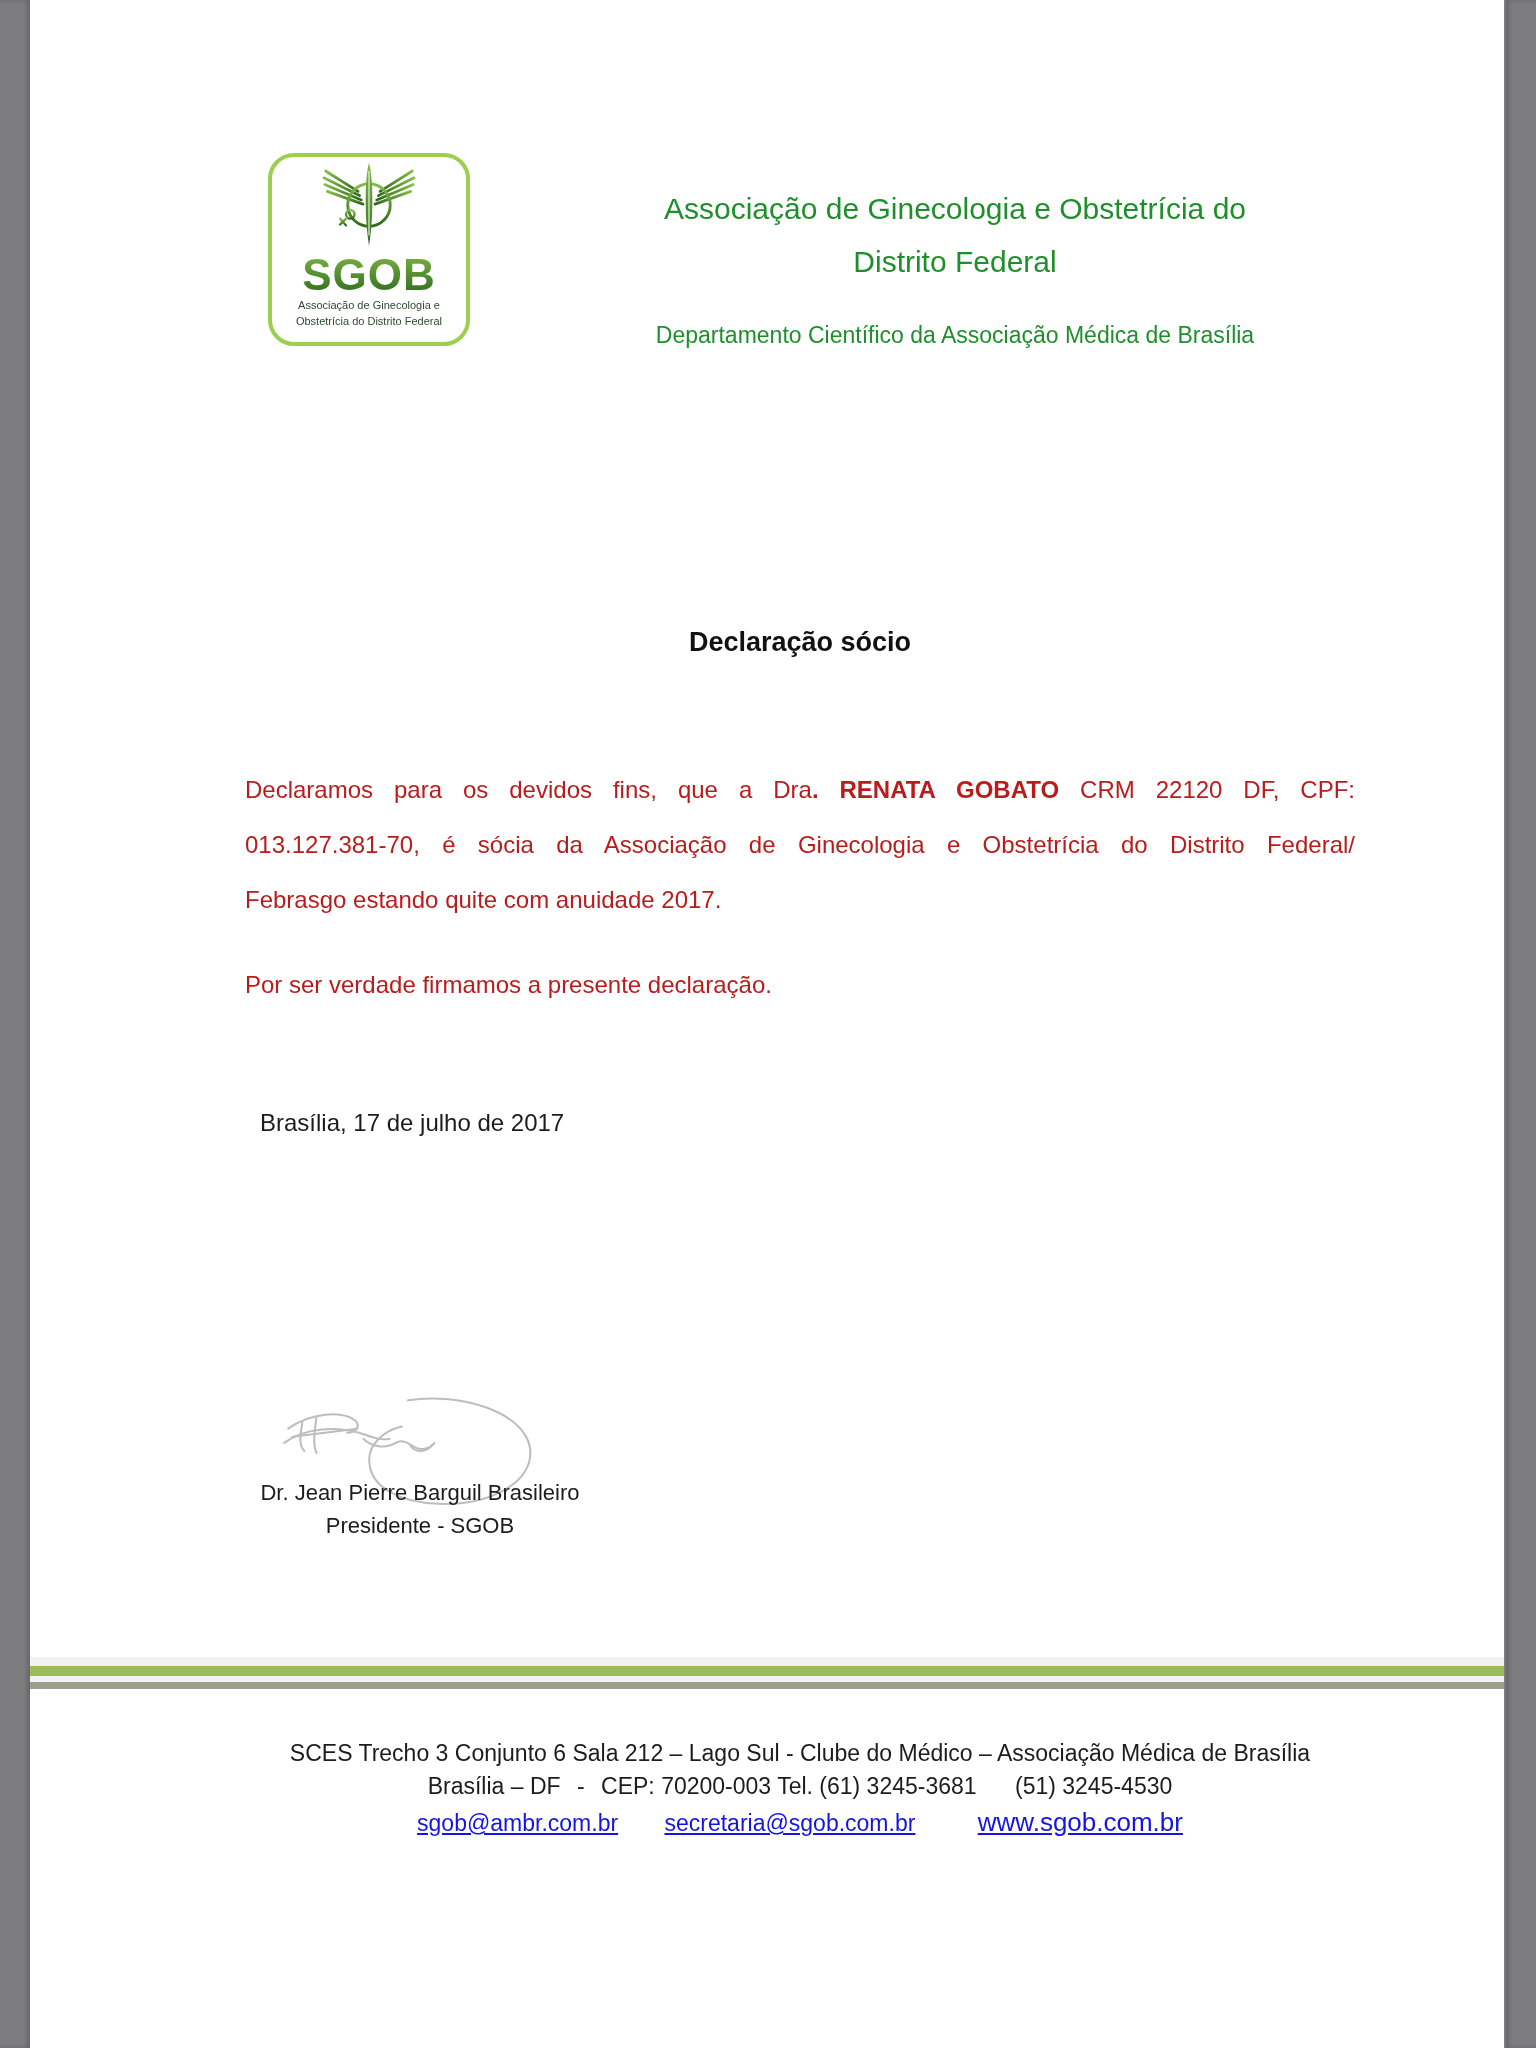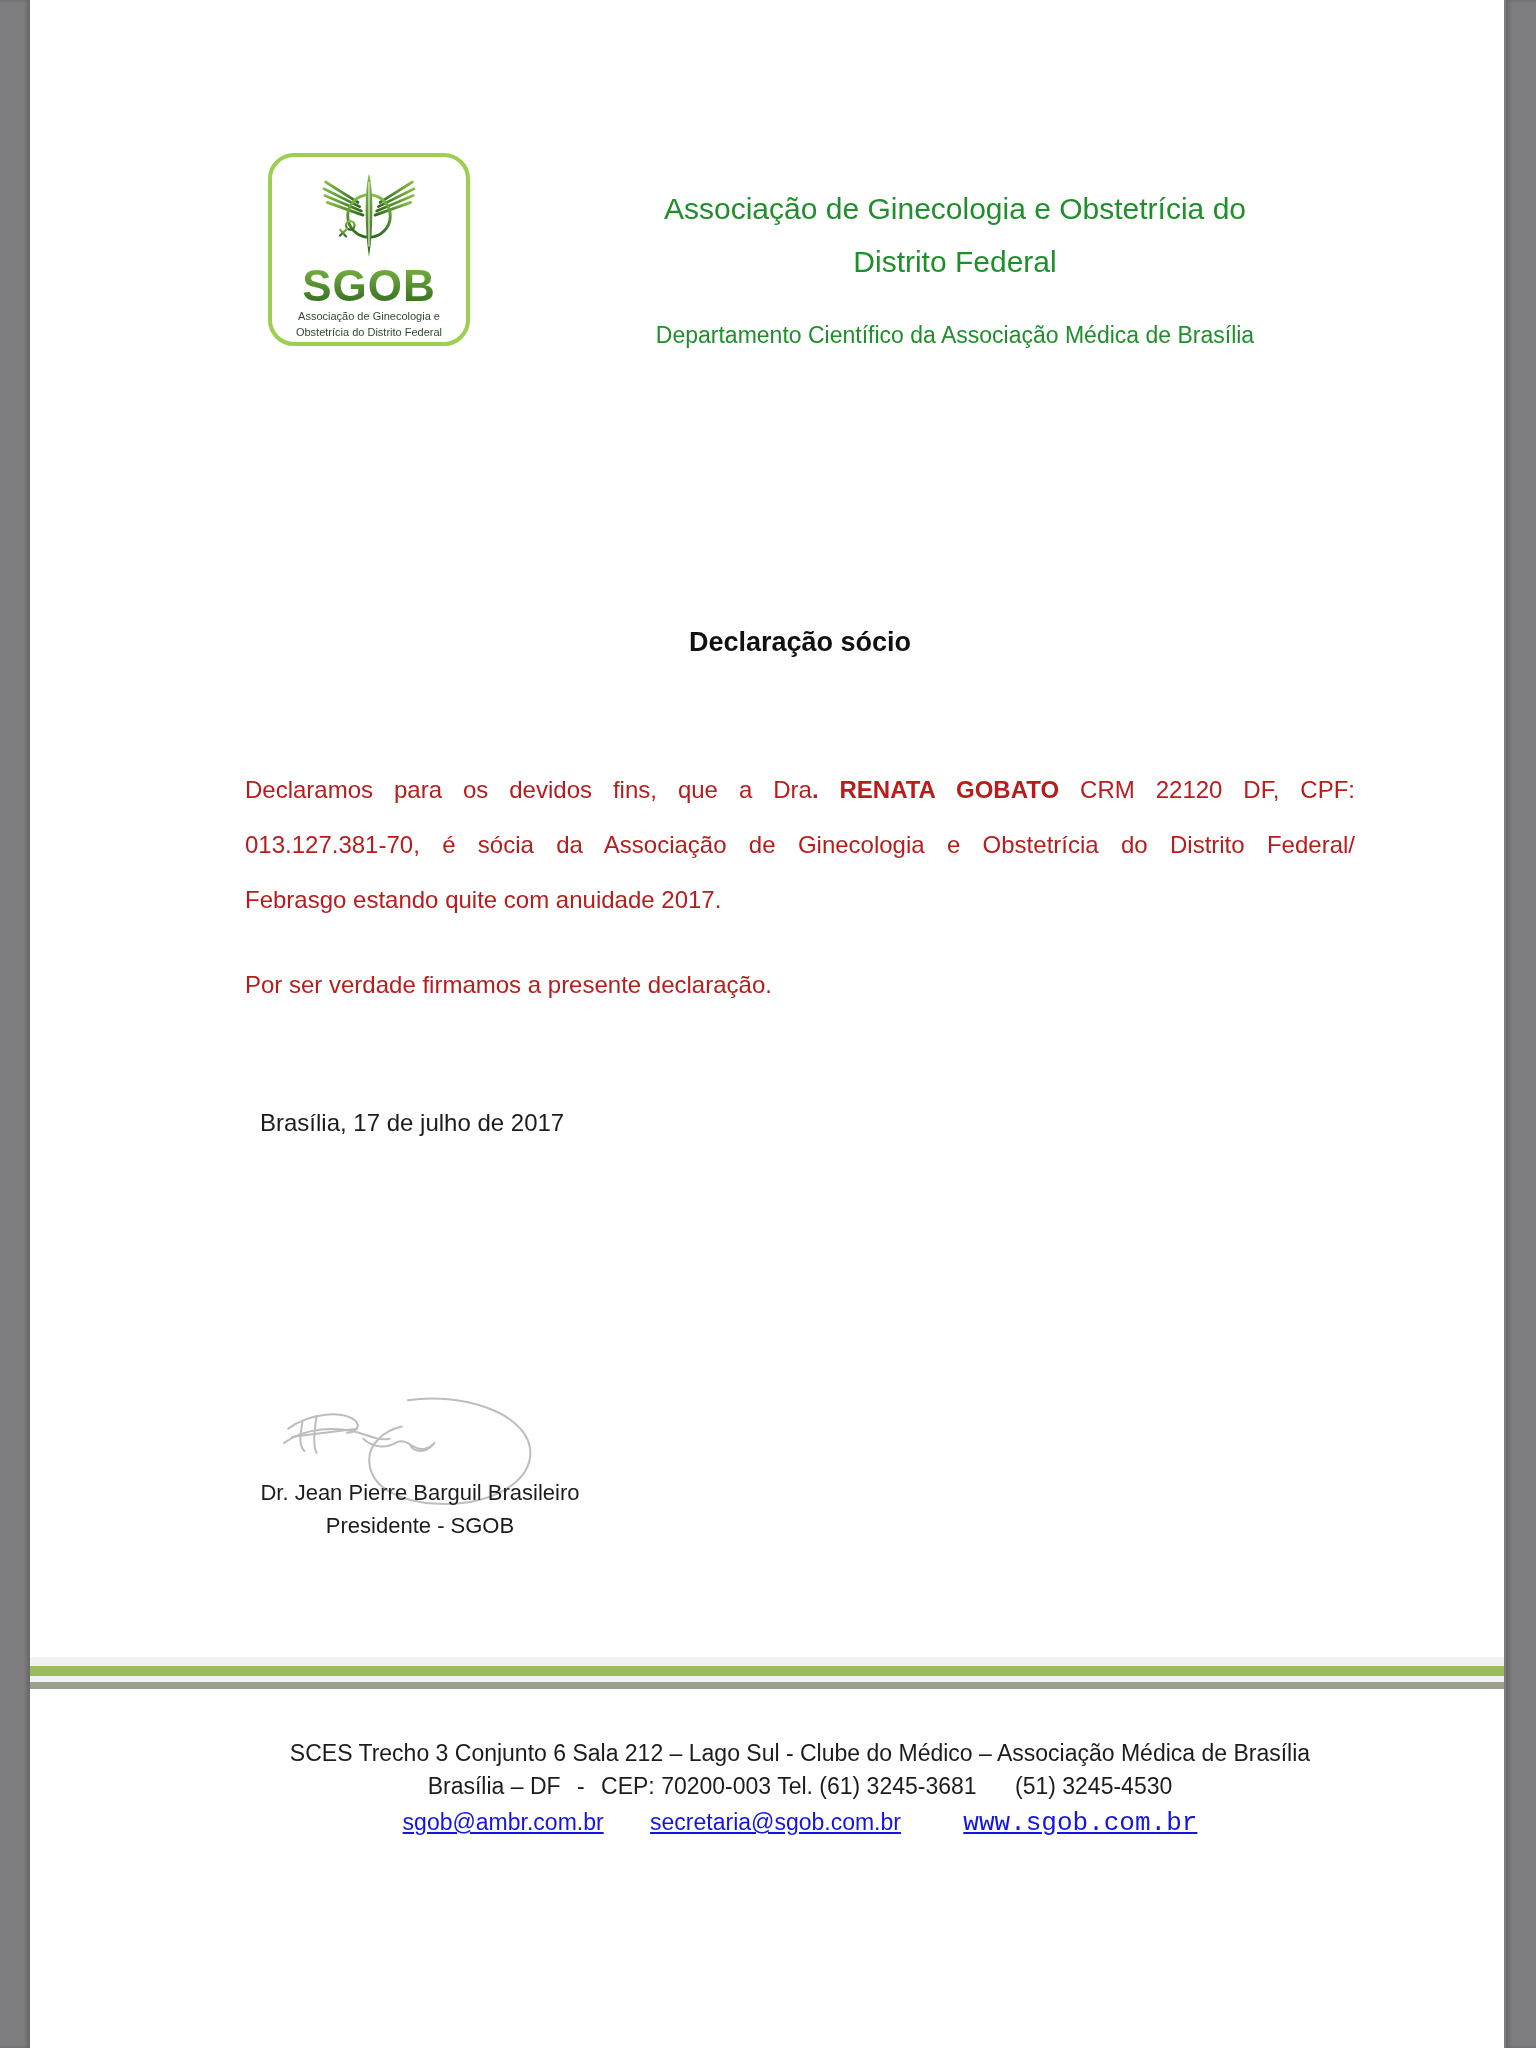--- a/index.html
+++ b/index.html
@@ -18,21 +18,21 @@
   .page {
     position:absolute; left:30px; top:0; width:1474px; height:2048px;
     background:#ffffff; z-index:1;
   }
 
   
   .logo-box {
     position:absolute; left:238px; top:153px; width:202px; height:193px;
     border:4px solid #9ccf4f; border-radius:26px;
     display:flex; flex-direction:column; align-items:center;
-    padding-top:11px; background:#fff;
+    background:#fff;
   }
   .logo-emblem { width:102px; height:96px; }
   .logo-word {
     font-size:44px; line-height:42px; font-weight:bold; letter-spacing:1px;
     color:#447f26; margin-top:1px;
   }
   @supports ((-webkit-background-clip:text) or (background-clip:text)) {
     .logo-word {
       background:linear-gradient(#7cb342,#2e6a1e);
       -webkit-background-clip:text; background-clip:text; color:transparent;
@@ -79,21 +79,21 @@
 
   .footer-text {
     position:absolute; left:215px; top:1737px; width:1110px;
     text-align:center; font-size:23px; line-height:33px; color:#1c1c1c;
   }
   .footer-line2 .sep { margin:0 10px; }
   .footer-line2 .phone2 { margin-left:32px; }
   .footer-links { margin-top:3px; }
   .footer-links a { color:#1414e6; text-decoration:underline; }
   .link-2 { margin-left:40px; }
-  .link-3 { margin-left:56px; font-size:26px;font-family:Liberation Mono, monospace; }
+  .link-3 { margin-left:56px; font-size:26px; }
 </style>
 </head>
 <body>
 
 <div class="edge-strip edge-left"></div>
 <div class="edge-strip edge-right"></div>
 
 <div class="page">
 
   <div class="logo-box">

